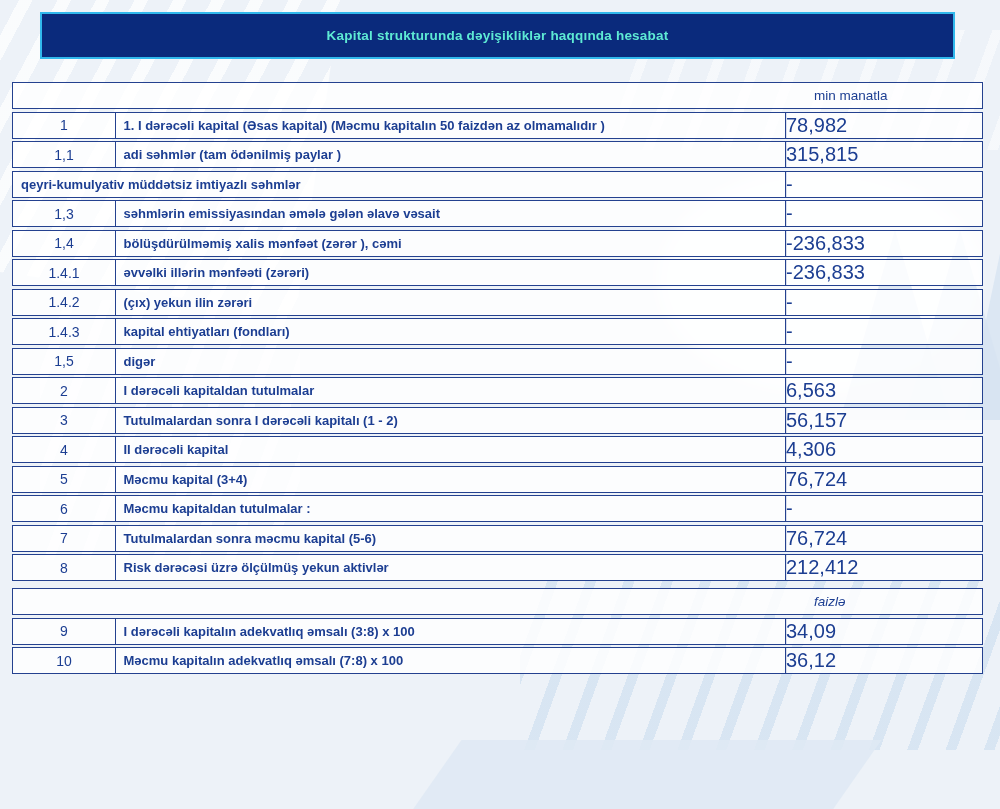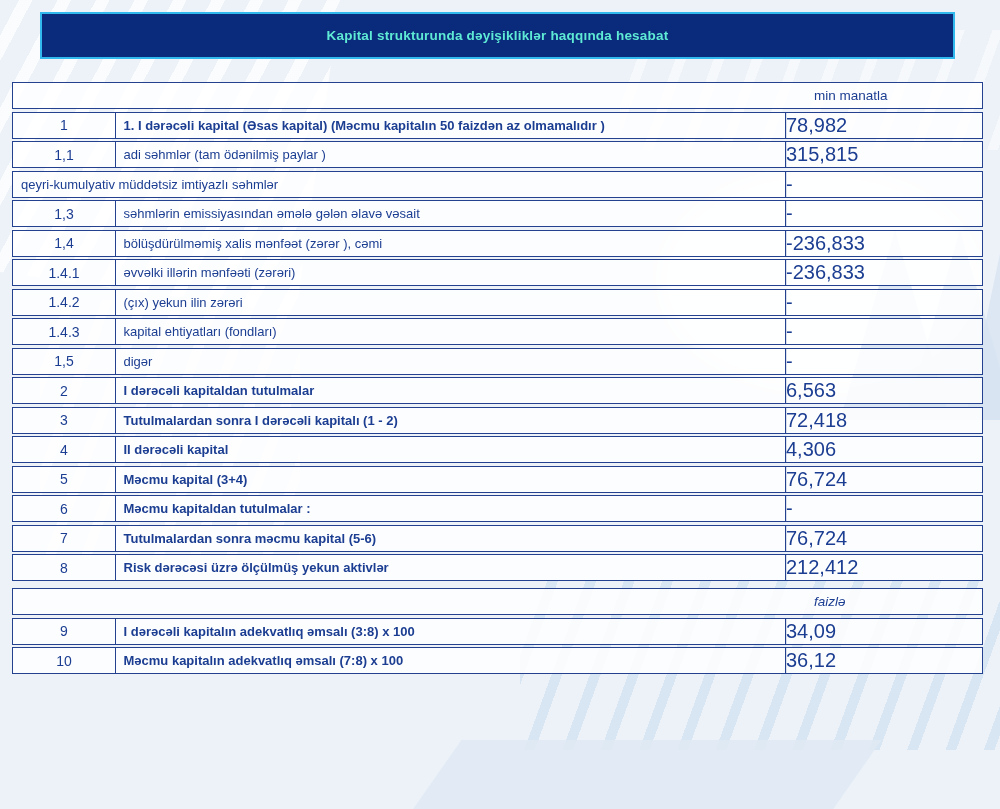--- a/index.html
+++ b/index.html
@@ -63,21 +63,21 @@
   
   .tbl{position:absolute;z-index:1;left:12px;top:82px;width:971px;}
   .row{display:flex;margin-bottom:2.5px;}
   .cell{
     border:1.5px solid var(--cell-border);
     background:rgba(255,255,255,.84);
     height:27px;display:flex;align-items:center;
   }
   .cell + .cell{margin-left:-1.5px;}
   .c-no{width:104px;flex:none;justify-content:center;font-size:14px;}
-  .c-label{flex:1;padding:0 8px;font-size:13px;}
+  .c-label{flex:1;padding:0 8px;font-size:13px;font-weight:bold;}
   .c-value{width:198px;flex:none;font-size:20px;}
   .c-full{width:100%;padding-left:801px;font-size:13.5px;}
   .row.bold .c-label{font-weight:bold;}
   .unit-row-2{margin-top:7px;font-style:italic;}
   .unit-row-2 + #rows-ratio .row:first-child{margin-top:1px;}
 </style>
 </head>
 <body>
 
 <div class="wm wm-stripes-a"></div>
@@ -156,21 +156,21 @@
 
   <div class="row bold">
     <div class="cell c-no">2</div>
     <div class="cell c-label">I dərəcəli kapitaldan  tutulmalar</div>
     <div class="cell c-value">6,563</div>
   </div>
 
   <div class="row bold">
     <div class="cell c-no">3</div>
     <div class="cell c-label">Tutulmalardan  sonra I dərəcəli kapitalı (1 - 2)</div>
-    <div class="cell c-value">72,418</div>
+    <div class="cell c-value">56,157</div>
   </div>
 
   <div class="row bold">
     <div class="cell c-no">4</div>
     <div class="cell c-label">II dərəcəli  kapital</div>
     <div class="cell c-value">4,306</div>
   </div>
 
   <div class="row bold">
     <div class="cell c-no">5</div>

